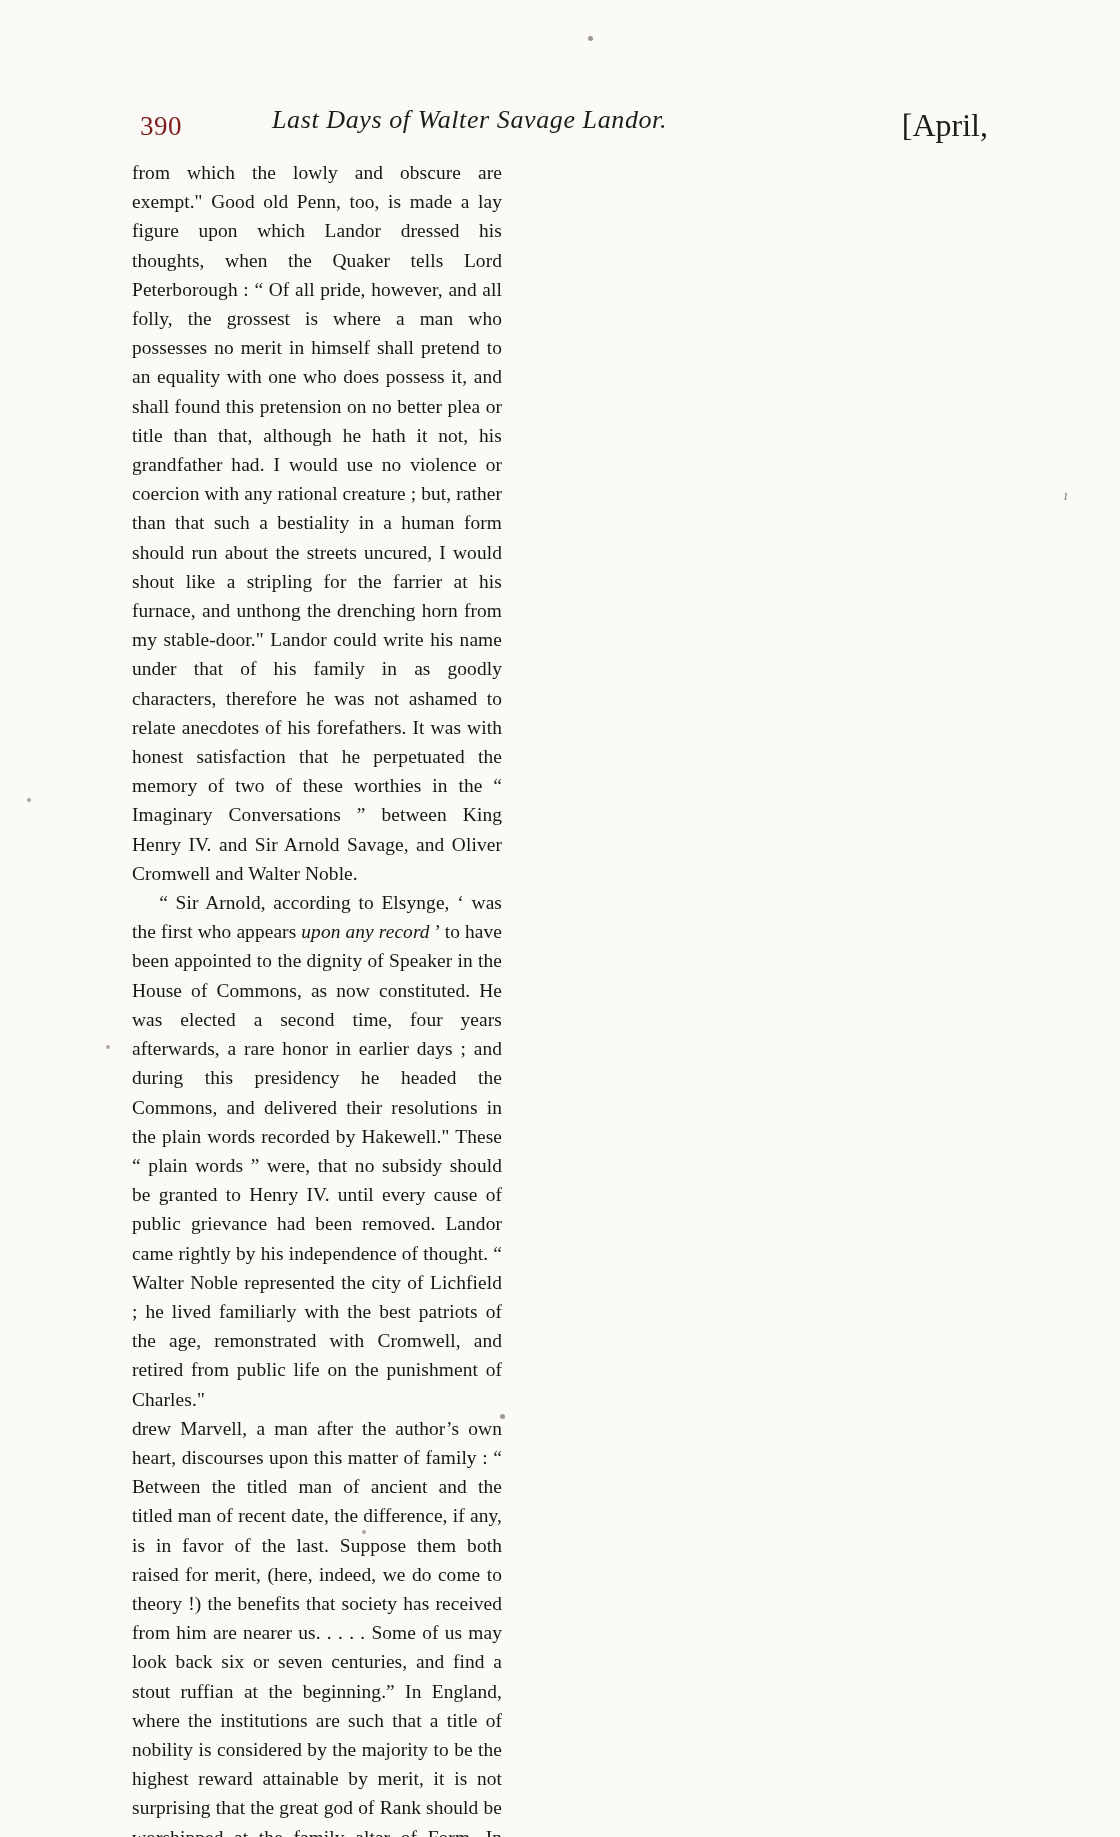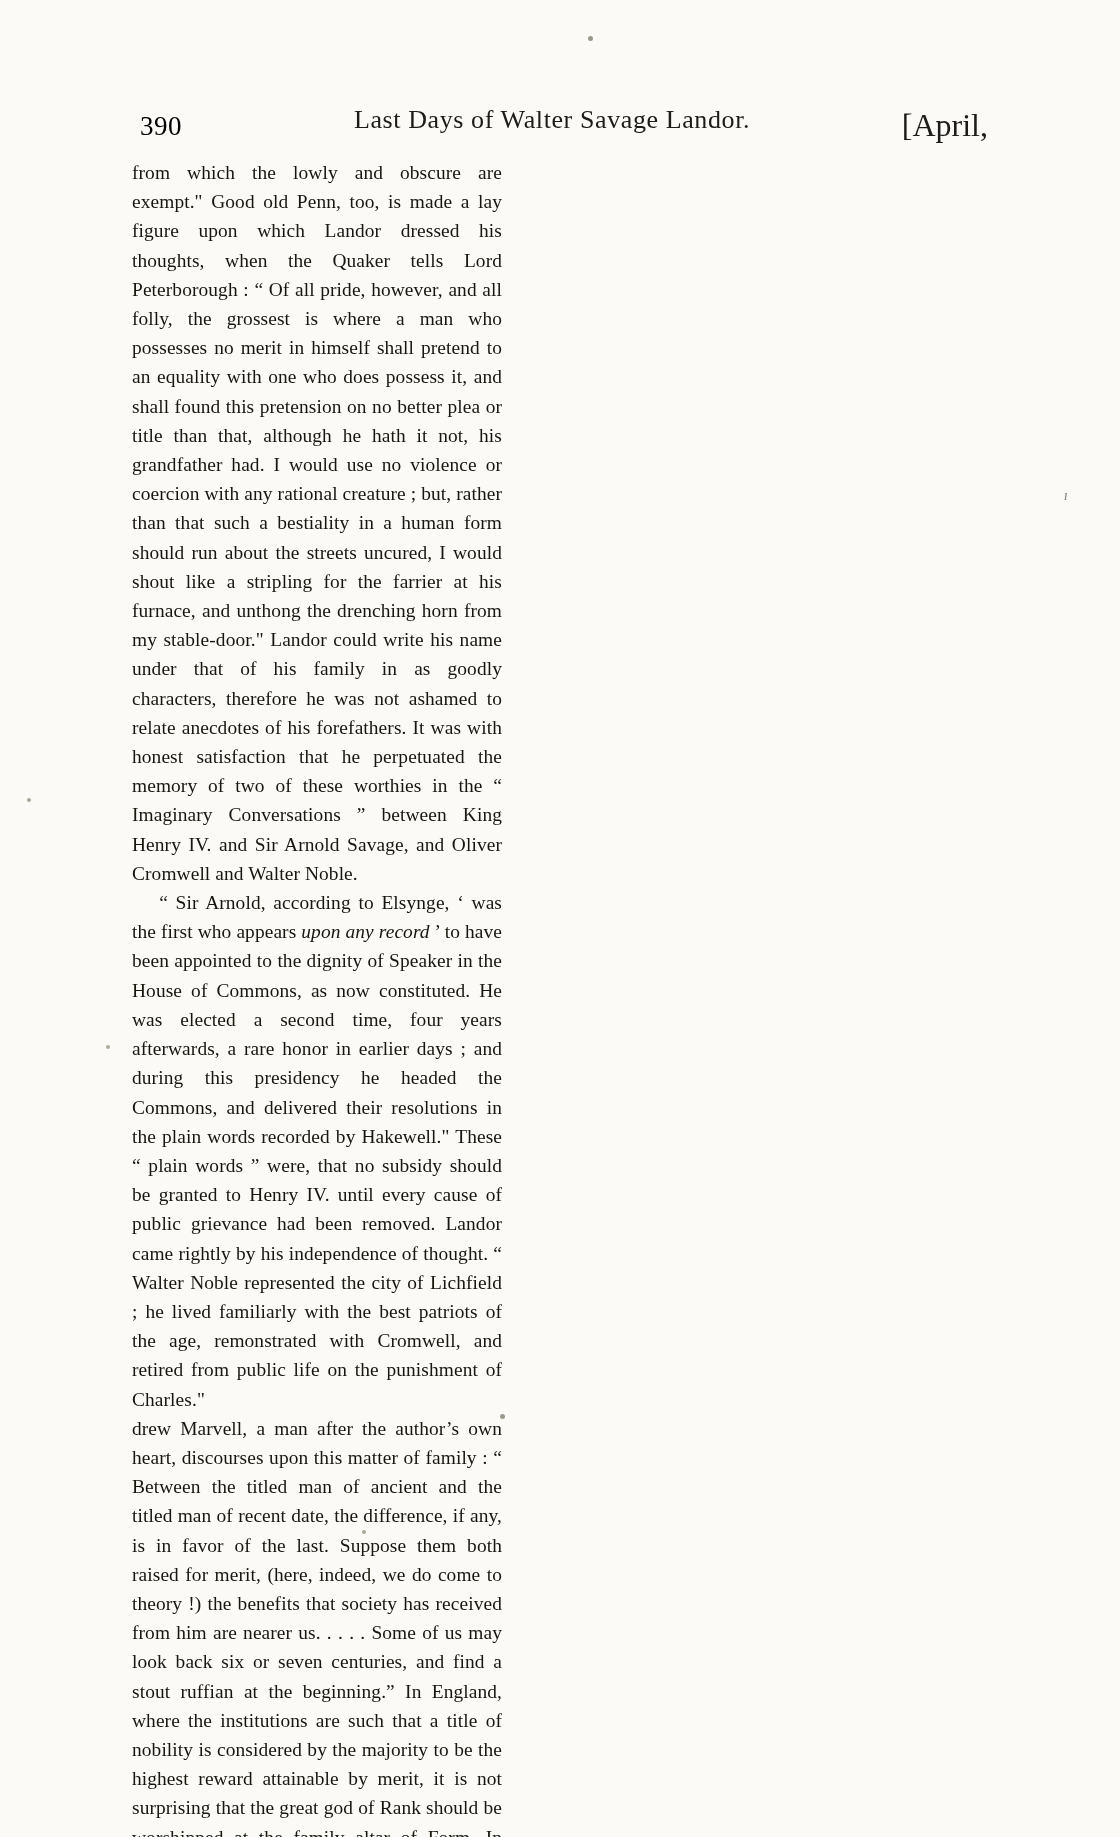--- a/index.html
+++ b/index.html
@@ -28,29 +28,29 @@
     left: 132px;
     width: 856px;
     height: 40px;
   }
   .folio {
     position: absolute;
     left: 8px;
     top: 6px;
     font-size: 27px;
     letter-spacing: .5px;
-    color: #000000;
+    color: #7f1d1d;
     font-family: "Liberation Serif", serif;
   }
   .running-title {
     position: absolute;
     left: 140px;
     top: 0px;
     width: 560px;
-    text-align: center;
+    font-style: italic;
     font-size: 26px;
     letter-spacing: .6px;
     color: #1c1c1a;
   }
   .month {
     position: absolute;
     right: 0px;
     top: 2px;
     font-size: 32px;
     color: #1c1c1a;

